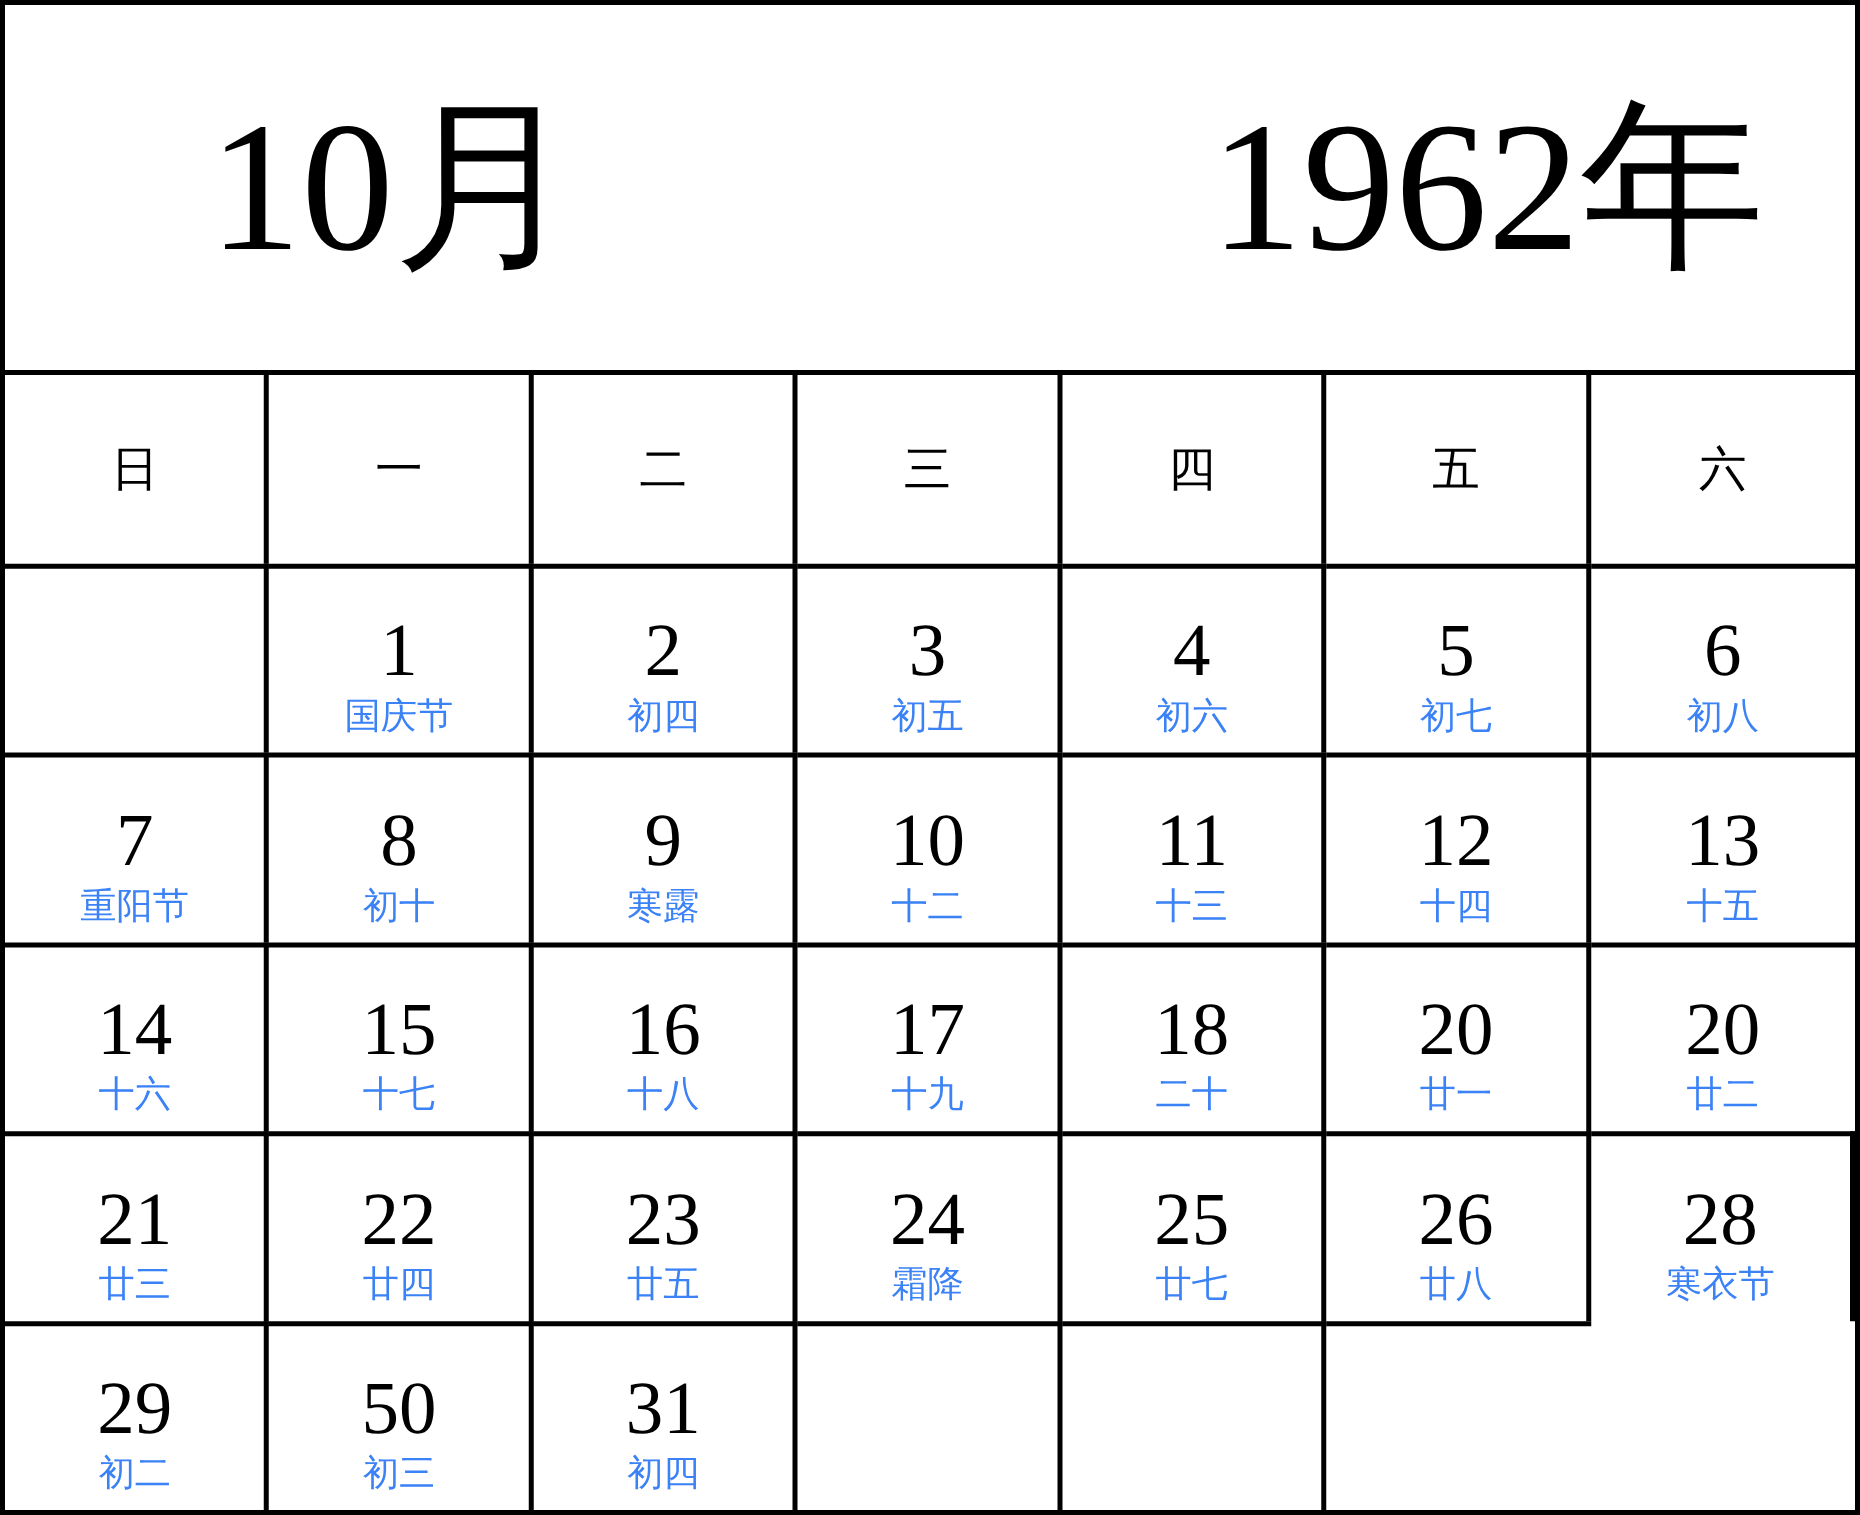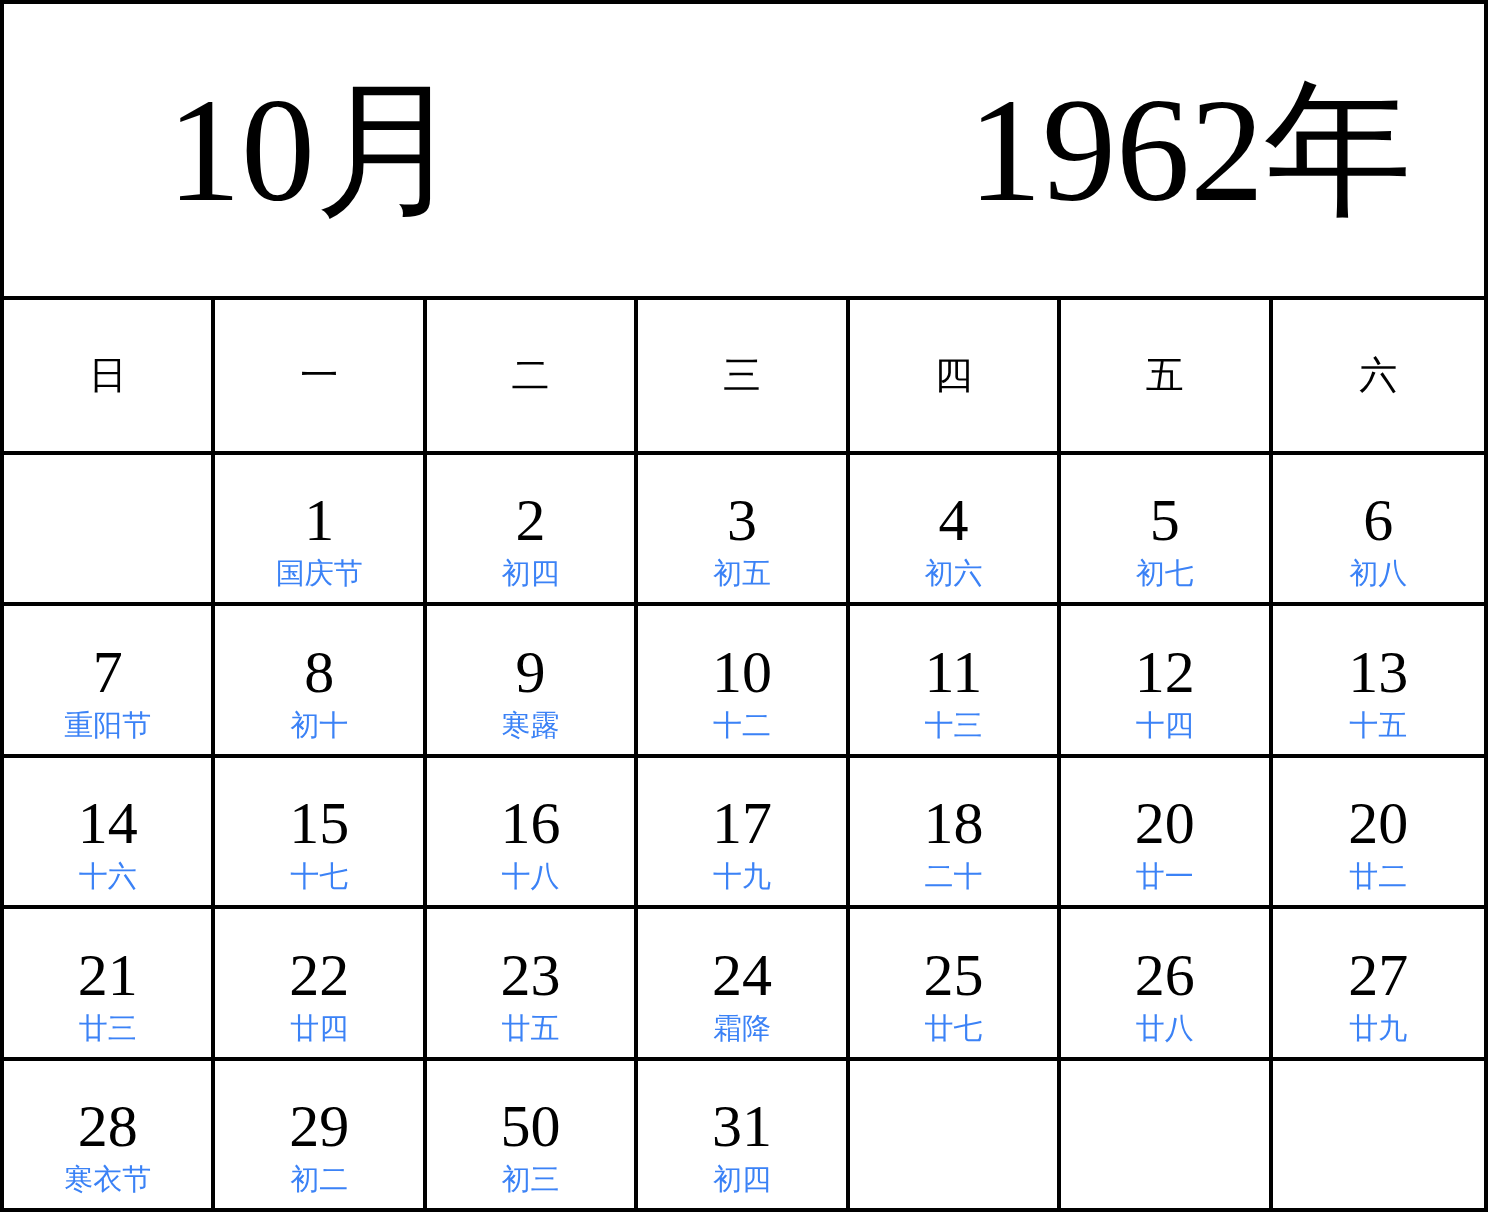--- a/index.html
+++ b/index.html
@@ -205,24 +205,20 @@
       <div class="sub">霜降</div>
     </div>
     <div class="cell day">
       <div class="num">25</div>
       <div class="sub">廿七</div>
     </div>
     <div class="cell day">
       <div class="num">26</div>
       <div class="sub">廿八</div>
     </div>
-    <div class="cell day col7">
-      <div class="num">27</div>
-      <div class="sub">廿九</div>
-    </div>
 
     <div class="cell day">
       <div class="num">28</div>
       <div class="sub">寒衣节</div>
     </div>
     <div class="cell day">
       <div class="num">29</div>
       <div class="sub">初二</div>
     </div>
     <div class="cell day">

